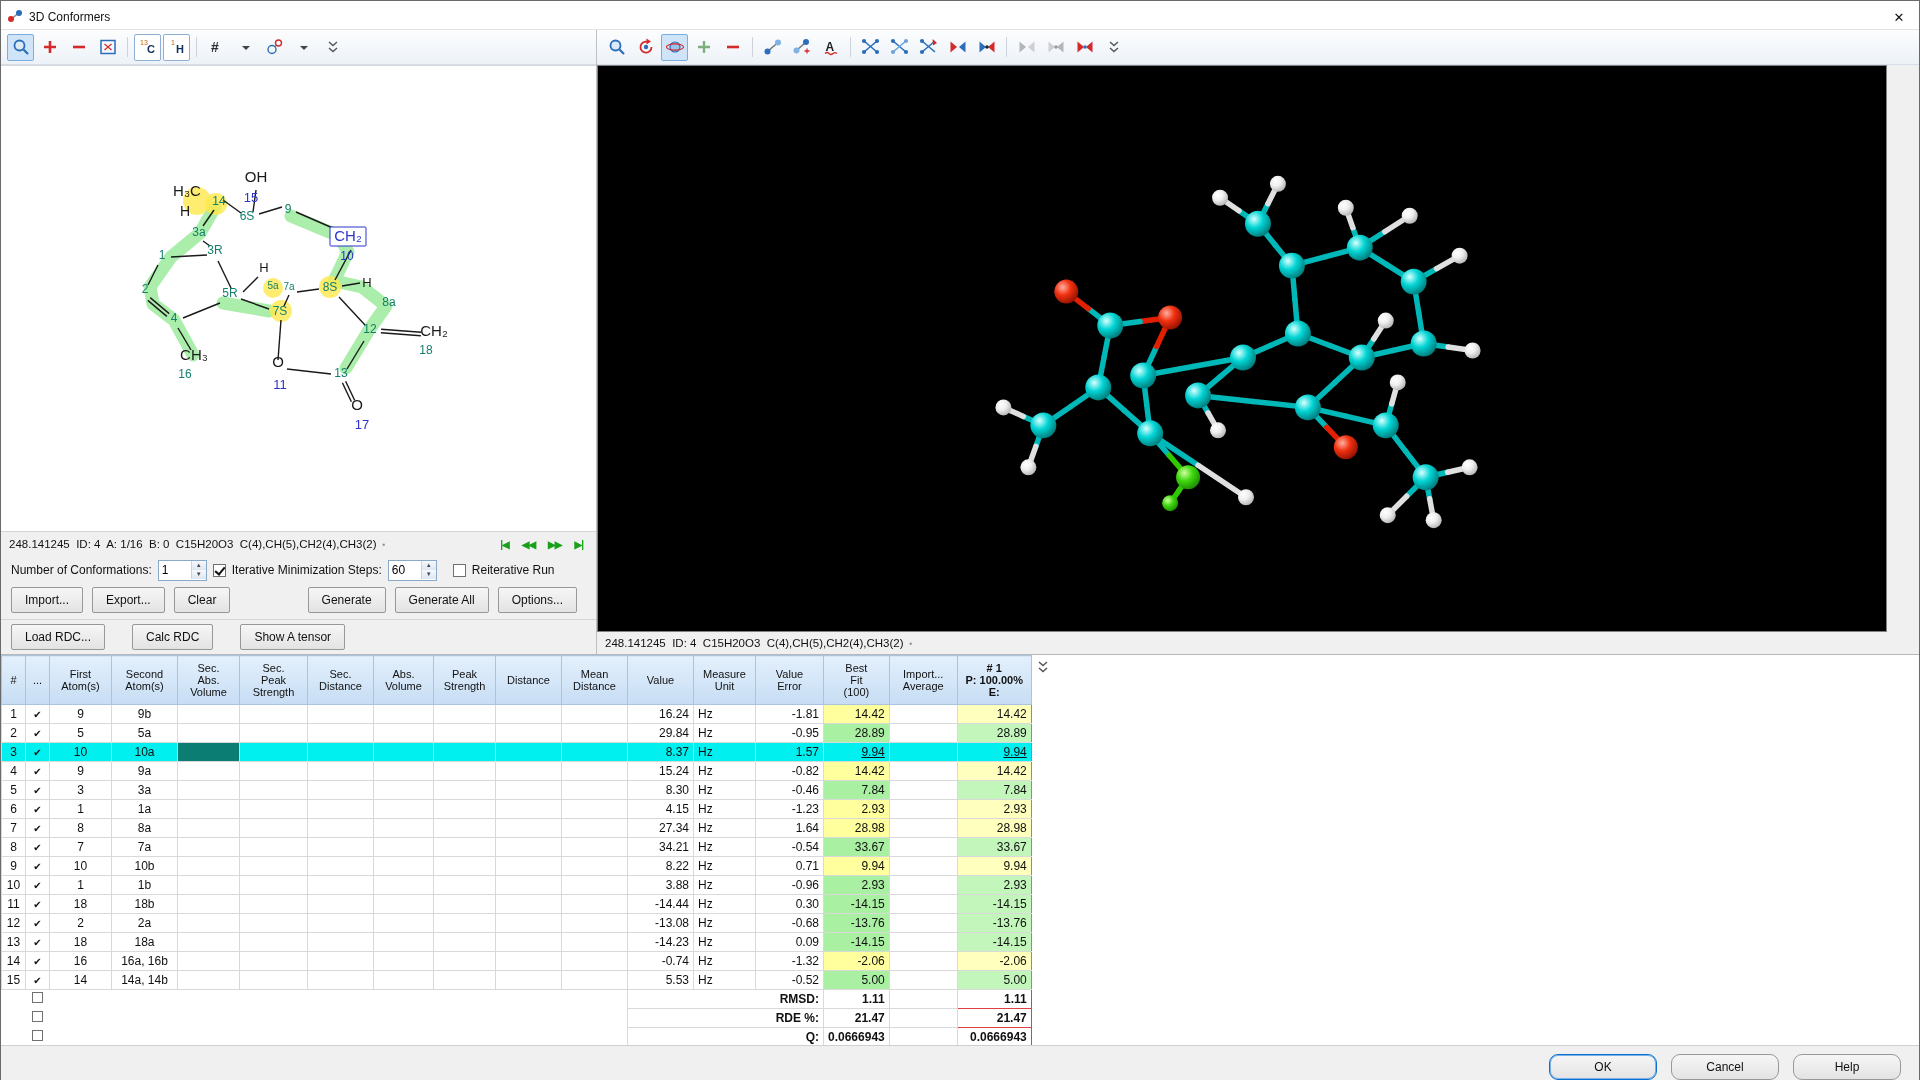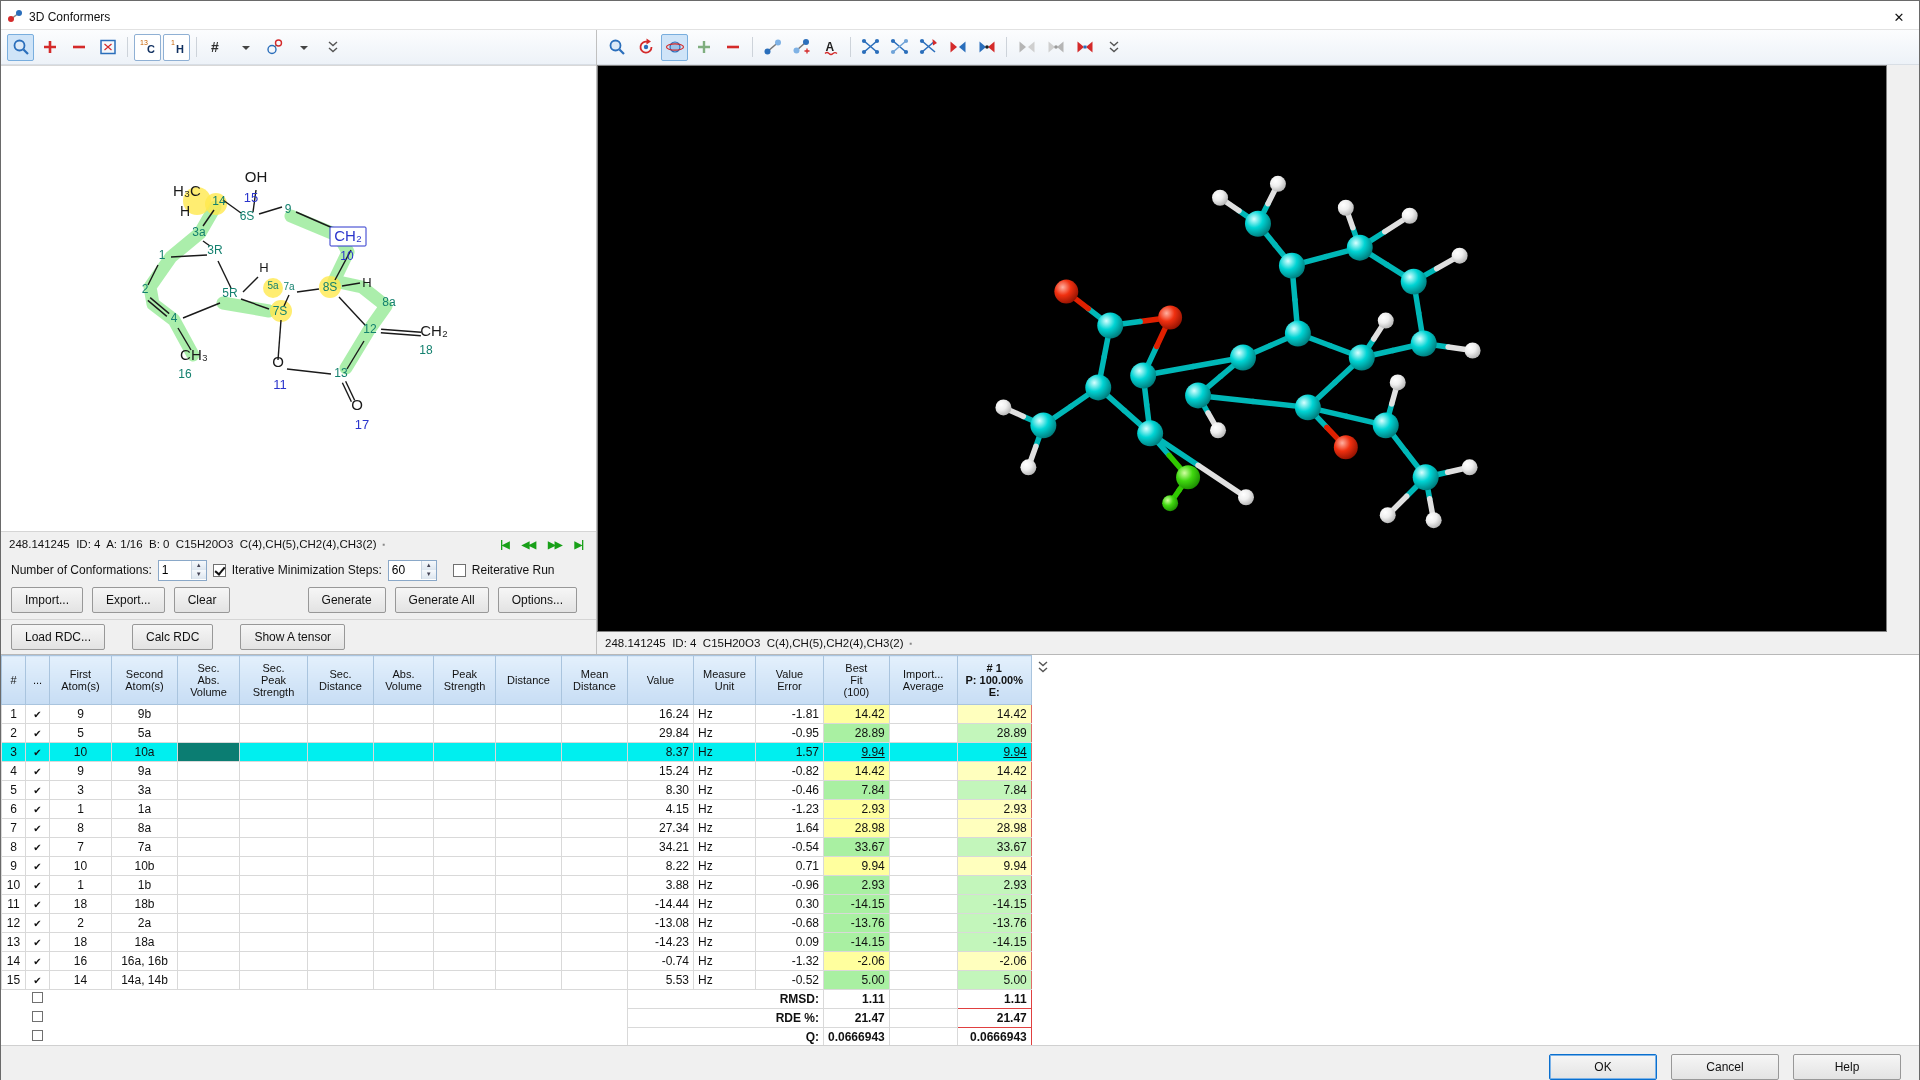--- a/index.html
+++ b/index.html
@@ -72,21 +72,21 @@
   td.final-g{background:#c3f6bb;border-left:1px solid #e06b6b;border-right:1px solid #e06b6b;text-align:right;}
   .u{text-decoration:underline;}
   td.nob{border:none;}
   td.sum-label{text-align:right;font-weight:bold;}
   td.sum-fit{text-align:right;font-weight:bold;}
   td.sum-final{text-align:right;font-weight:bold;border:1px solid #e04040;background:#fff;}
   .hdr-overflow{position:absolute;top:2px;}
   
   .footer{height:42px;background:#f0f0f0;border-top:1px solid #d0d0d0;display:flex;
           align-items:center;justify-content:flex-end;gap:14px;padding-right:18px;flex:0 0 auto;margin-top:auto;}
-  .btn.wide{width:80px;}
+  .btn.wide{width:80px;border-radius:9px;}
   .btn.primary{border:1px solid #0a6fce;box-shadow:0 0 0 1px #7ab2e8 inset;}
 </style>
 </head>
 <body>
 
 <div class="window">
 
   <div class="titlebar">
     <span class="app-icon">
       <svg width="16" height="16" viewBox="0 0 16 16">

